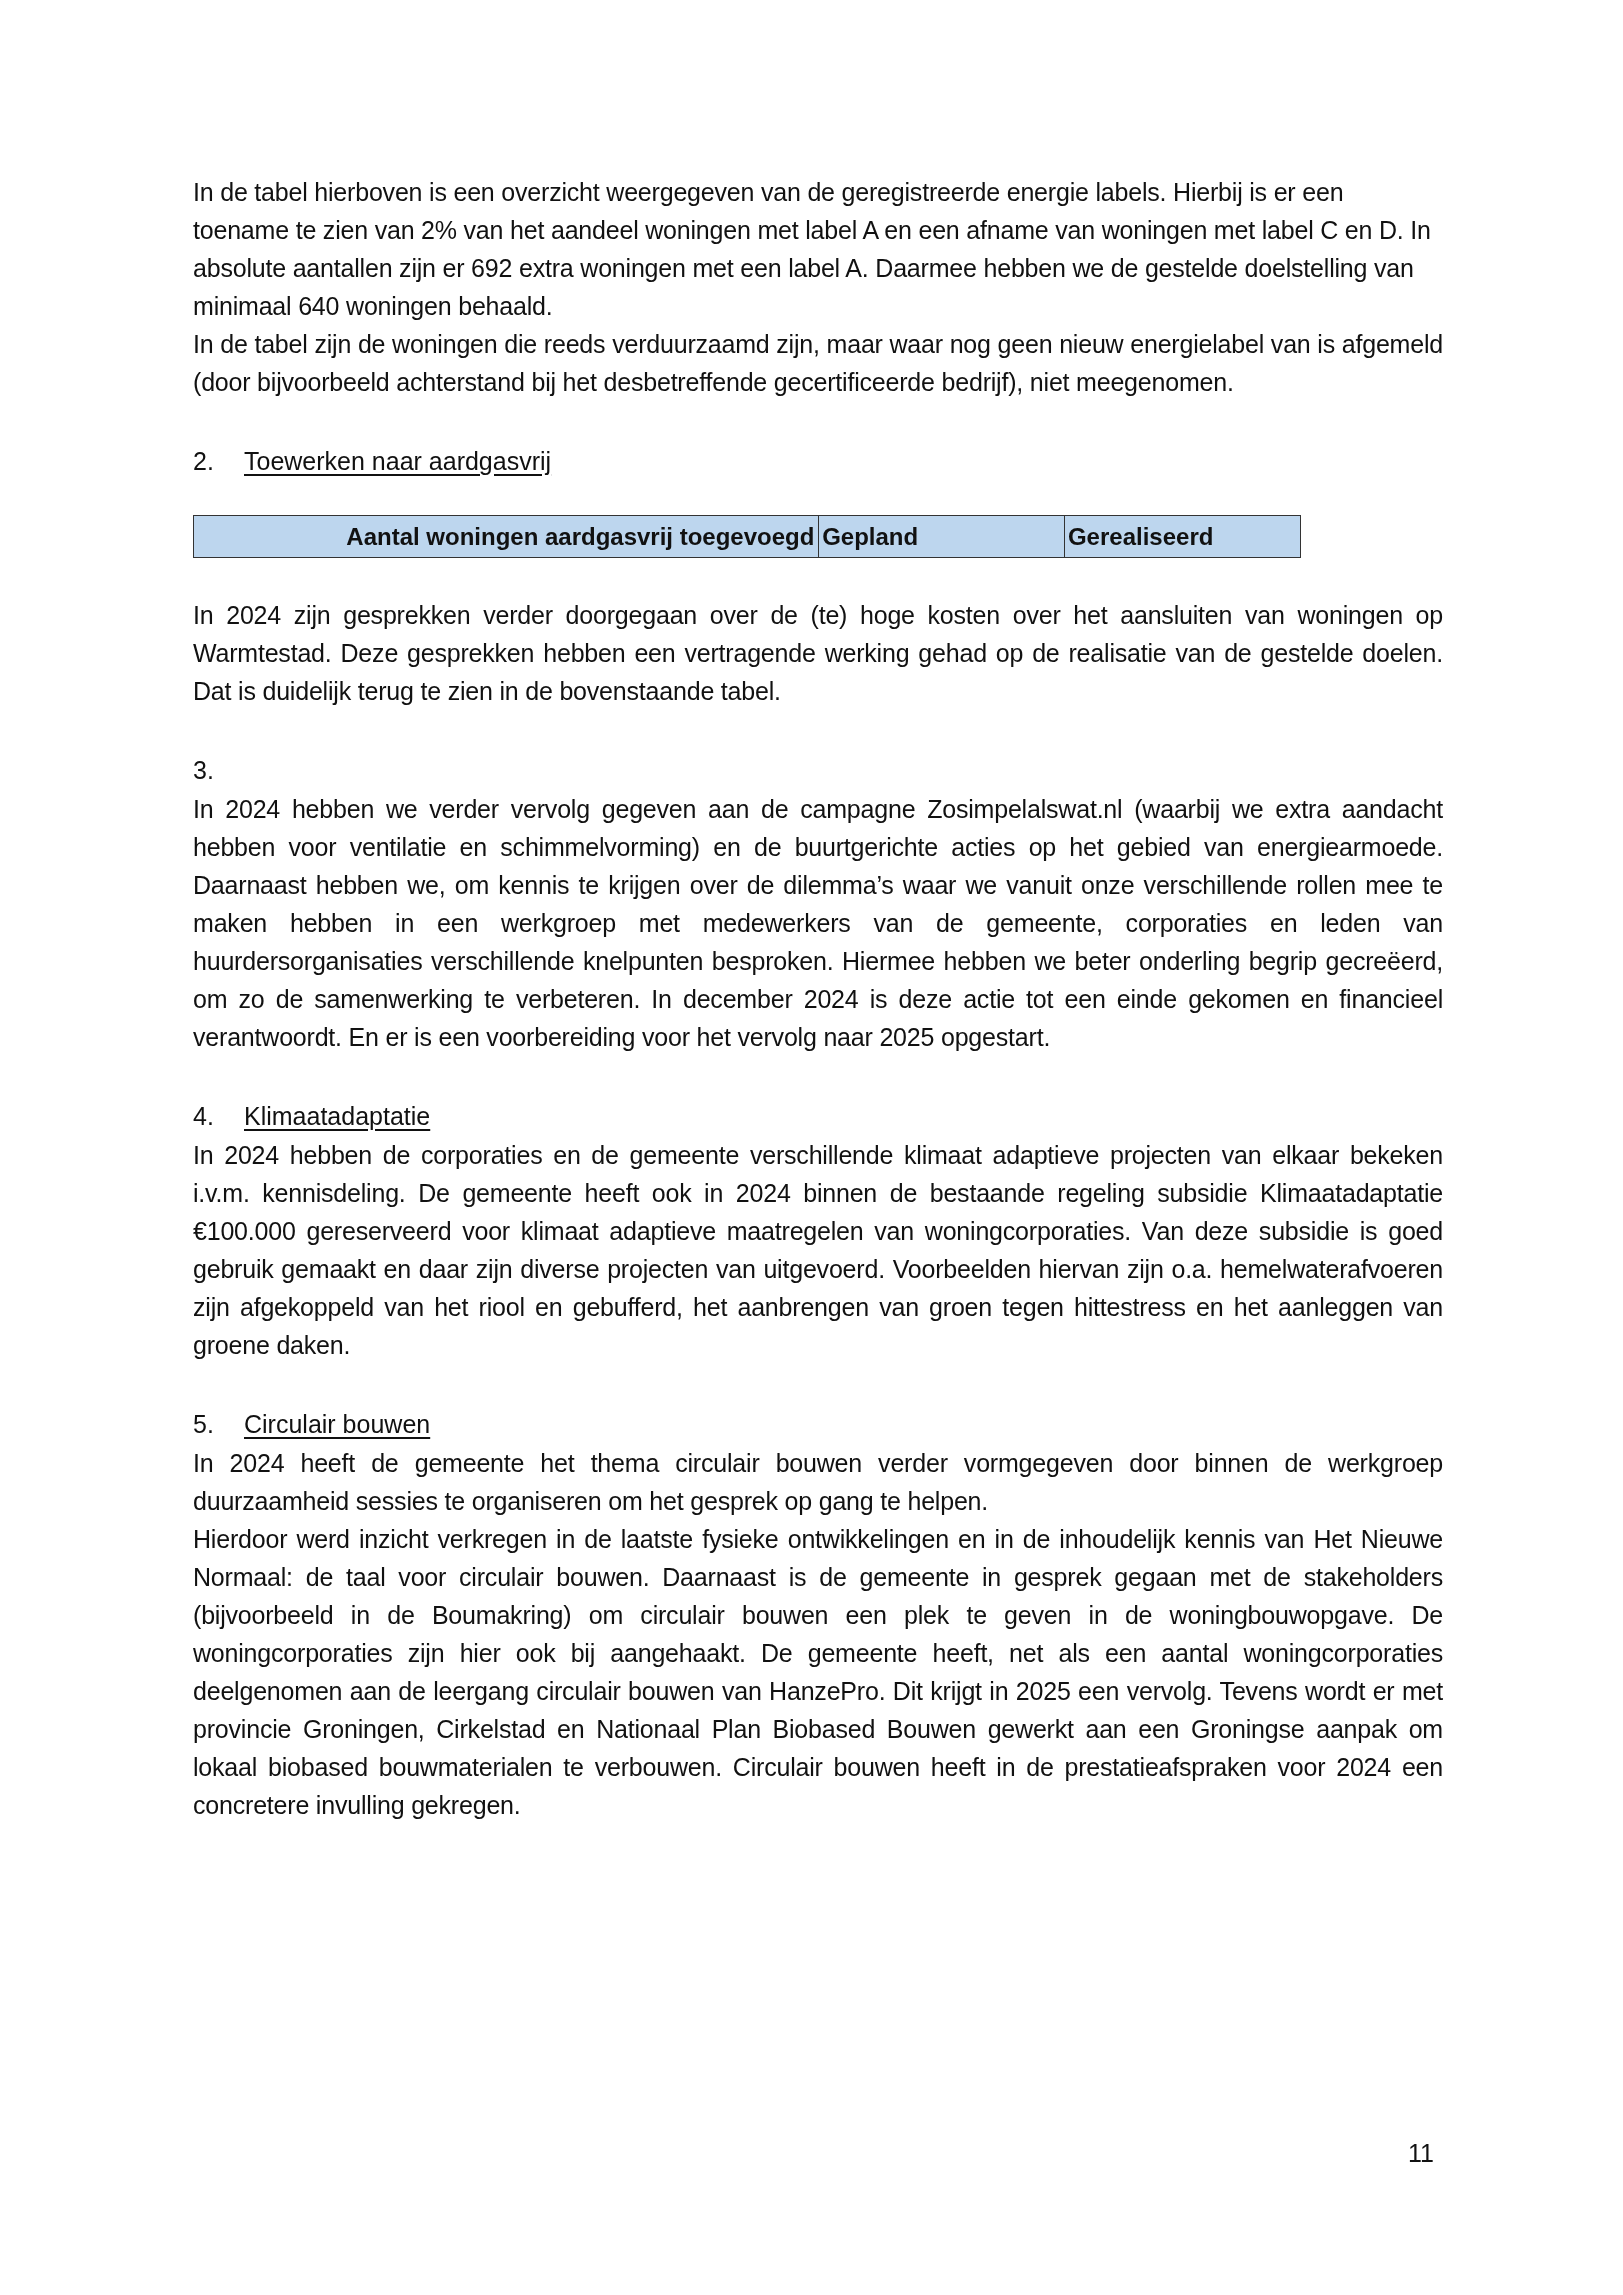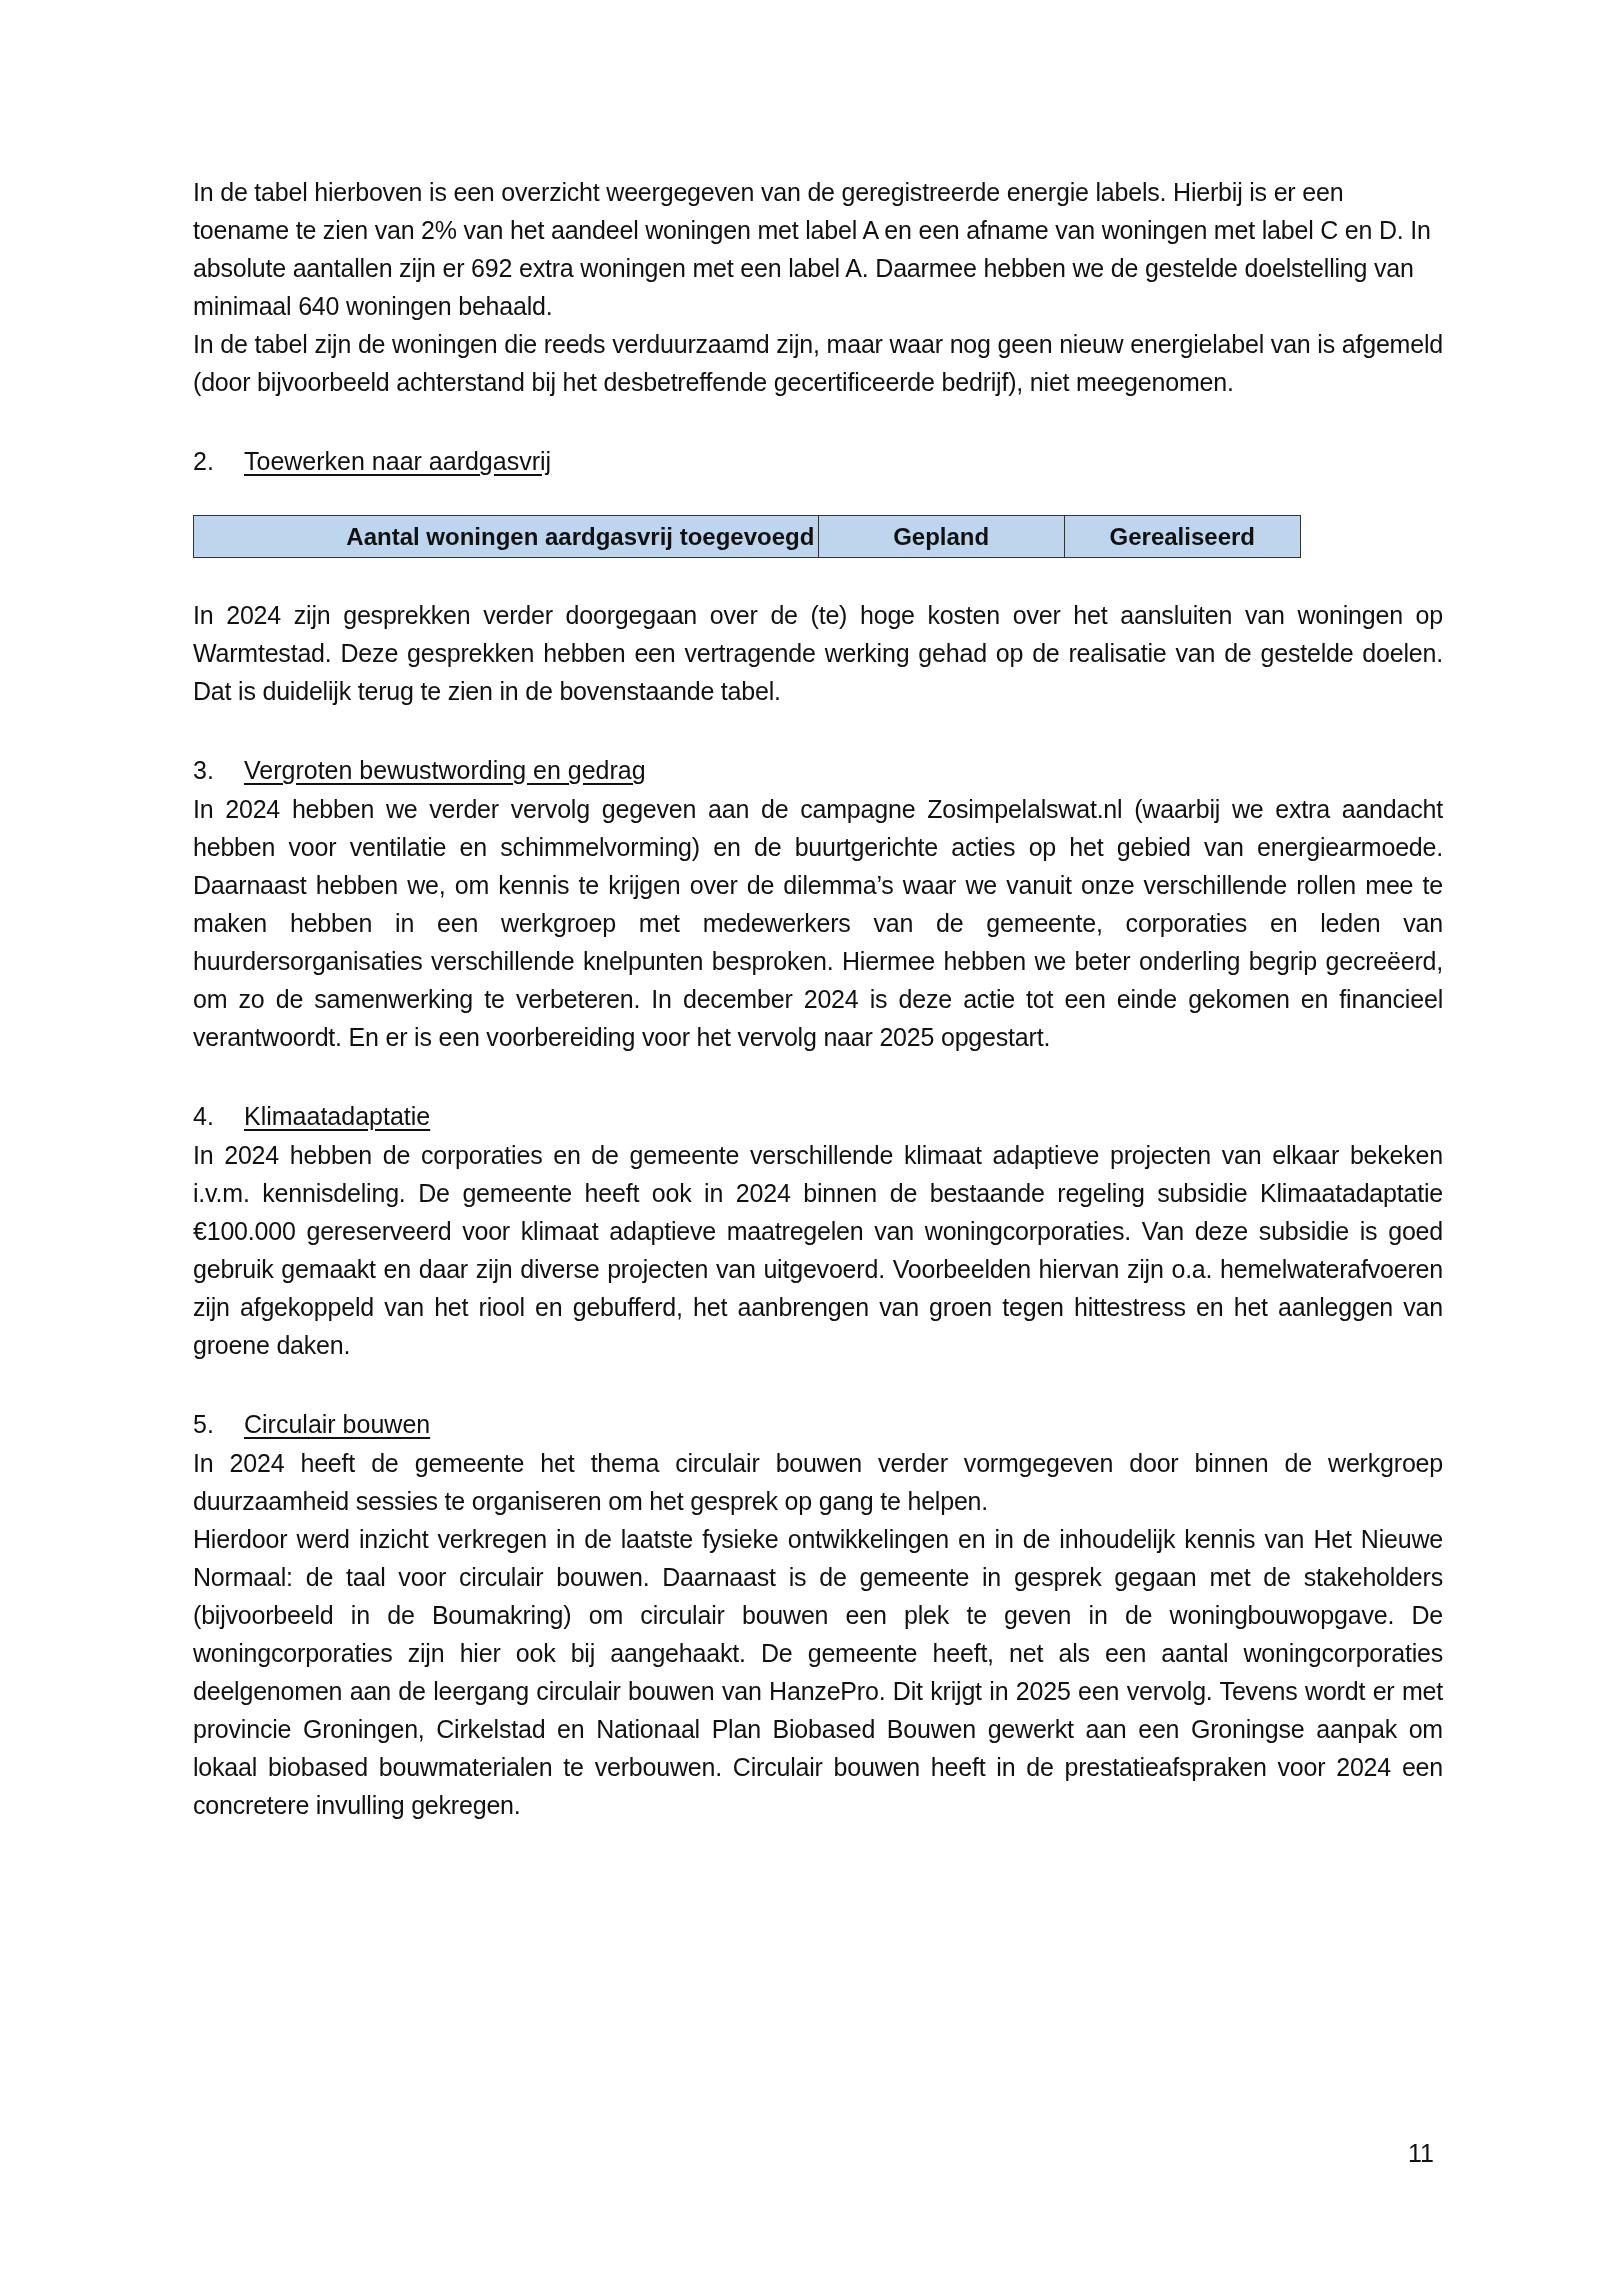--- a/index.html
+++ b/index.html
@@ -6,21 +6,21 @@
   body { width: 1623px; height: 2295px; position: relative; overflow: hidden;
          font-family: "Liberation Sans", sans-serif; color: #111111; }
   .page { position: absolute; left: 193px; top: 173px; width: 1250px; }
   .p { font-size: 25px; line-height: 38px; margin: 0; letter-spacing: -0.2px; }
   .j { text-align: justify; }
   .heading { font-size: 25px; line-height: 40px; margin: 0; display: flex; }
   .heading .num { width: 51px; display: inline-block; }
   .heading .title { text-decoration: underline; text-underline-offset: 4.2px; text-align: center; }
   table.t { border-collapse: collapse; width: 1108px; margin: 0; font-size: 24px; }
   table.t td, table.t th { border: 1.7px solid #333; height: 41px; padding: 0 3.4px; }
-  table.t th { background: #bdd6ee; font-weight: bold; text-align: center; }
+  table.t th { background: #bdd6ee; font-weight: bold; text-align: left; }
   table.t th.first { text-align: right; }
   table.t td { background: #deeaf6; }
   table.t td.num { text-align: center; }
   .pagenum { position: absolute; left: 1408px; top: 2139px; font-size: 25px; }
 </style>
 </head>
 <body>
 
 <div class="page">
   <p class="p">In de tabel hierboven is een overzicht weergegeven van de geregistreerde energie labels. Hierbij is er een toename te zien van 2% van het aandeel woningen met label A en een afname van woningen met label C en D. In absolute aantallen zijn er 692 extra woningen met een label A. Daarmee hebben we de gestelde doelstelling van minimaal 640 woningen behaald.</p>
@@ -42,21 +42,20 @@
     </tr>
   </tbody>
     </table>
 
   <div style="height:38px"></div>
   <p class="p j">In 2024 zijn gesprekken verder doorgegaan over de (te) hoge kosten over het aansluiten van woningen op Warmtestad. Deze gesprekken hebben een vertragende werking gehad op de realisatie van de gestelde doelen. Dat is duidelijk terug te zien in de bovenstaande tabel.</p>
 
   <div style="height:40px"></div>
   <div class="heading">
     <span class="num">3.</span>
-    <span class="title">Vergroten bewustwording en gedrag</span>
   </div>
   <p class="p j">In 2024 hebben we verder vervolg gegeven aan de campagne Zosimpelalswat.nl (waarbij we extra aandacht hebben voor ventilatie en schimmelvorming) en de buurtgerichte acties op het gebied van energiearmoede. Daarnaast hebben we, om kennis te krijgen over de dilemma’s waar we vanuit onze verschillende rollen mee te maken hebben in een werkgroep met medewerkers van de gemeente, corporaties en leden van huurdersorganisaties verschillende knelpunten besproken. Hiermee hebben we beter onderling begrip gecreëerd, om zo de samenwerking te verbeteren. In december 2024 is deze actie tot een einde gekomen en financieel verantwoordt. En er is een voorbereiding voor het vervolg naar 2025 opgestart.</p>
 
   <div style="height:40px"></div>
   <div class="heading">
     <span class="num">4.</span>
     <span class="title">Klimaatadaptatie</span>
   </div>
   <p class="p j">In 2024 hebben de corporaties en de gemeente verschillende klimaat adaptieve projecten van elkaar bekeken i.v.m. kennisdeling. De gemeente heeft ook in 2024 binnen de bestaande regeling subsidie Klimaatadaptatie €100.000 gereserveerd voor klimaat adaptieve maatregelen van woningcorporaties. Van deze subsidie is goed gebruik gemaakt en daar zijn diverse projecten van uitgevoerd. Voorbeelden hiervan zijn o.a. hemelwaterafvoeren zijn afgekoppeld van het riool en gebufferd, het aanbrengen van groen tegen hittestress en het aanleggen van groene daken.</p>
 

